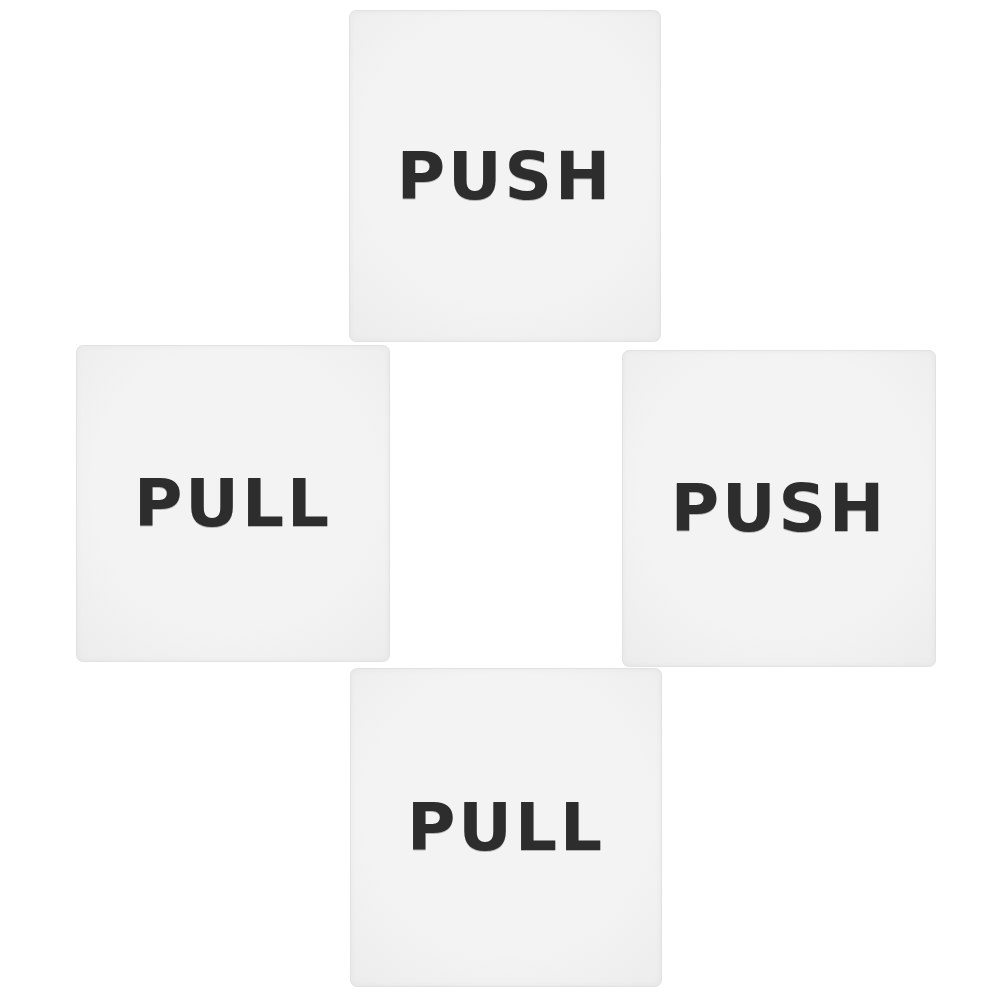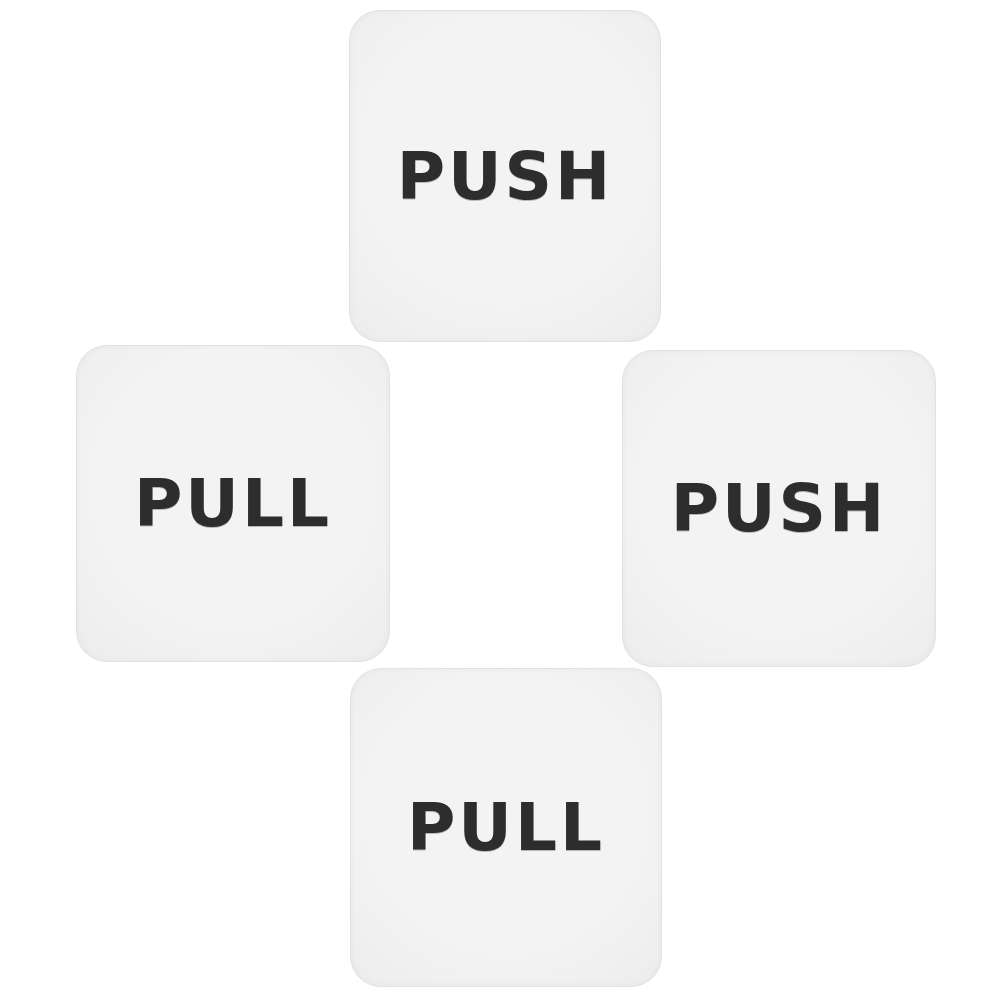--- a/index.html
+++ b/index.html
@@ -10,21 +10,21 @@
   }
   .scene {
     position: relative;
     width: 1002px;
     height: 1002px;
     background: #ffffff;
     overflow: hidden;
   }
   .sign {
     position: absolute;
-    border-radius: 31px;
+    border-radius: 7px;
     background: radial-gradient(circle at 50% 45%, #f3f3f3 60%, #ececec 100%);
     border: 1px solid #e2e2e2;
     box-shadow: inset 0 0 6px rgba(0,0,0,0.04);
     display: flex;
     align-items: center;
     justify-content: center;
   }
   .sign-label {
     font-weight: bold;
     font-size: 66px;

